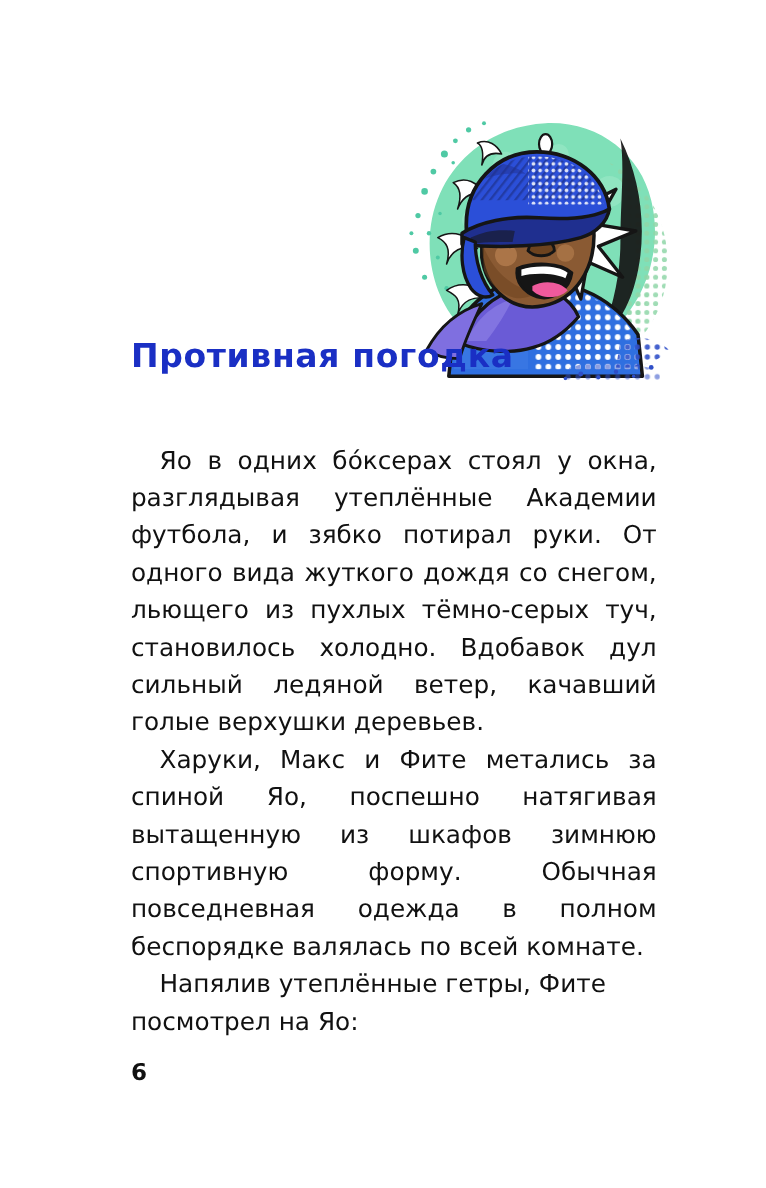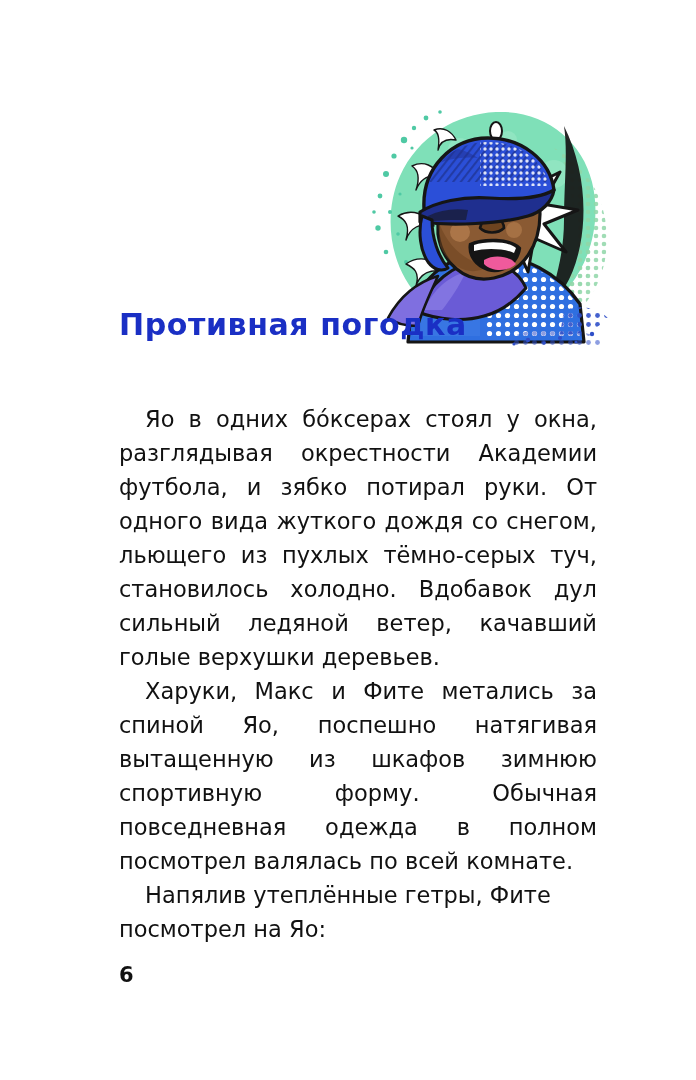--- a/index.html
+++ b/index.html
@@ -266,20 +266,20 @@
           <circle cx="224" cy="230" r="2.2"></circle>
             <circle cx="146" cy="240" r="1.6"></circle>
         </g>
       </g>
     </svg>
   </div>
 
   <h1 class="chapter-title">Противная погодка</h1>
 
   <div class="body-text">
-    <p>Яо в одних бóксерах стоял у окна, разглядывая окрестности Академии футбола, и зябко потирал руки. От одного вида жуткого дождя со снегом, льющего из пухлых тёмно-серых туч, становилось холодно. Вдобавок дул сильный ледяной ветер, качавший голые верхушки деревьев.</p>
-    <p>Харуки, Макс и Фите метались за спиной Яо, поспешно натягивая вытащенную из шкафов зимнюю спортивную форму. Обычная повседневная одежда в полном посмотрел валялась по всей комнате.</p>
+    <p>Яо в одних бóксерах стоял у окна, разглядывая утеплённые Академии футбола, и зябко потирал руки. От одного вида жуткого дождя со снегом, льющего из пухлых тёмно-серых туч, становилось холодно. Вдобавок дул сильный ледяной ветер, качавший голые верхушки деревьев.</p>
+    <p>Харуки, Макс и Фите метались за спиной Яо, поспешно натягивая вытащенную из шкафов зимнюю спортивную форму. Обычная повседневная одежда в полном беспорядке валялась по всей комнате.</p>
     <p>Напялив утеплённые гетры, Фите посмотрел на Яо:</p>
   </div>
 
   <div class="page-number">6</div>
 
 </div>
 
 </body></html>

